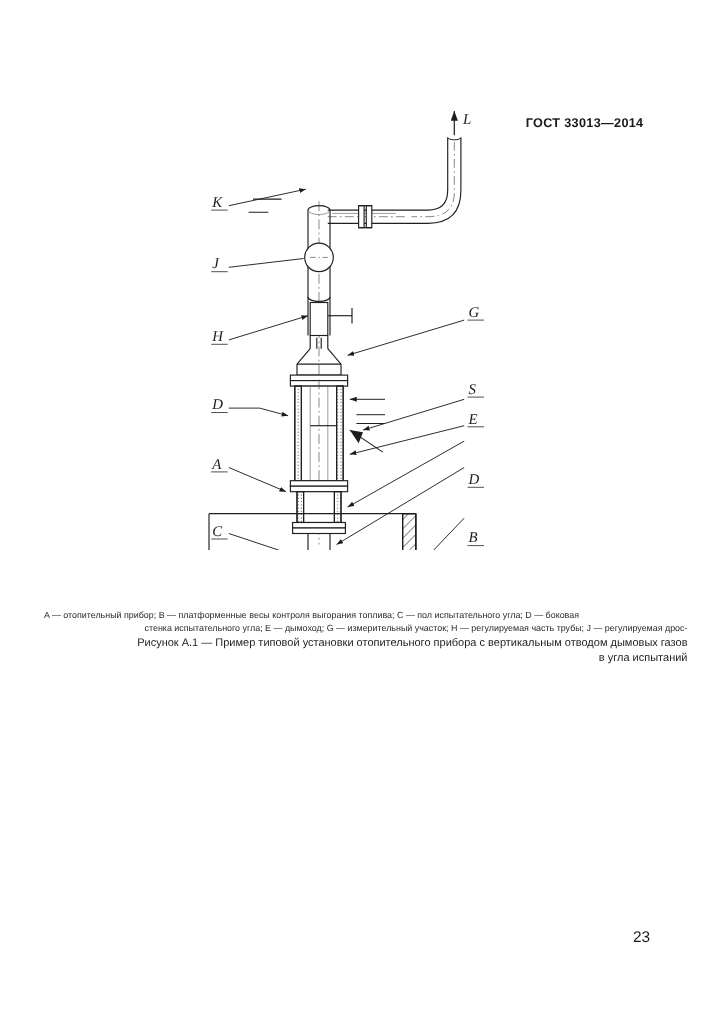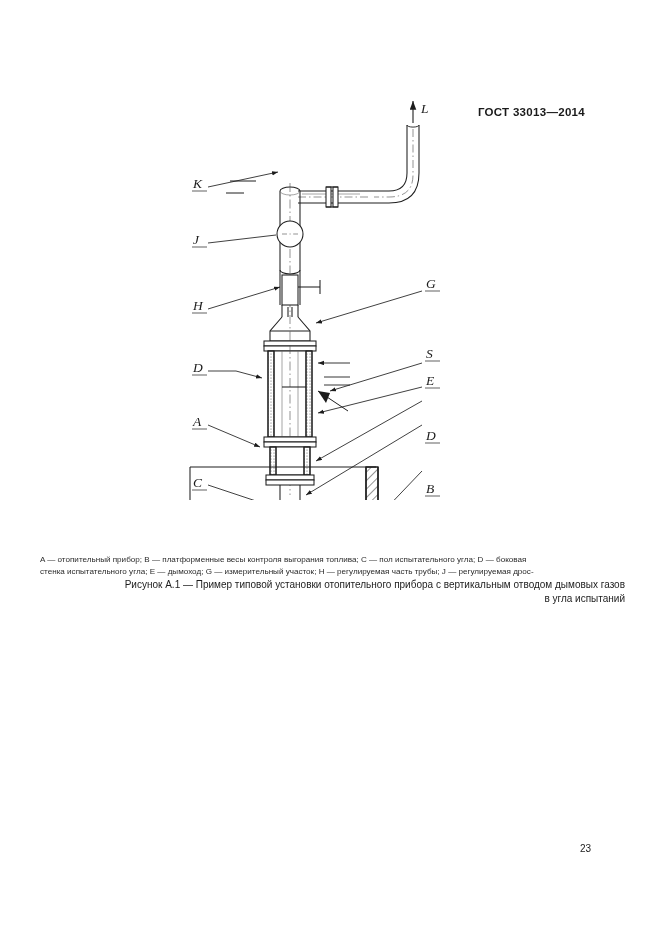--- a/index.html
+++ b/index.html
@@ -36,38 +36,38 @@
     position:absolute; left:40px; top:538px;
     width:585px;
     font-size:8.1px;
     line-height:11.8px;
     text-align:justify;
     color:#2a2a2a;
     margin-top:16px;
   }
   .legend .ln { display:block; white-space:nowrap; }
   .legend .ln.l1 { text-align:left; }
-  .legend .ln.l2 { text-align:left; }
+  .legend .ln.l2 { text-align:right; }
   .legend .ln.l3 { text-align:center; }
 
   
   .caption {
     position:absolute; left:40px; top:578px;
     width:585px;
     font-size:10px;
     line-height:13.5px;
     text-align:right;
     color:#1c1c1c;
   }
   .caption .cl { display:block; }
 
   
   .pagenum {
     position:absolute; right:70px; top:843px;
-    font-size:10px;
+    font-size:14px;
     color:#1c1c1c;
   }
 </style>
 </head>
 <body>
 
 <div class="page">
 
   <div class="header">ГОСТ 33013—2014</div>
 

